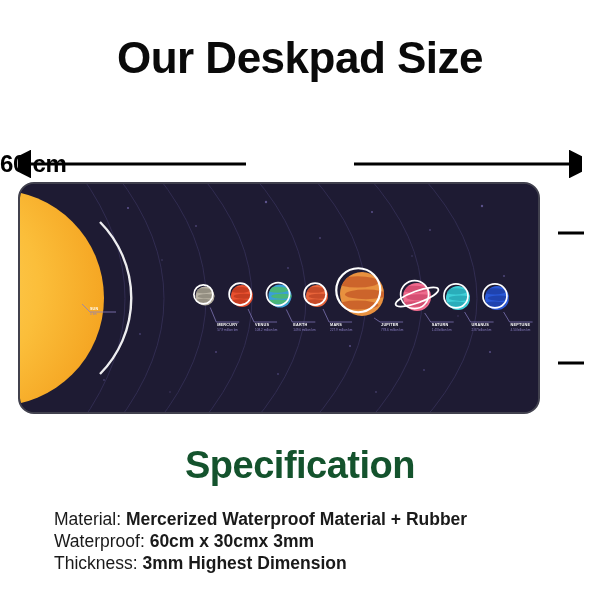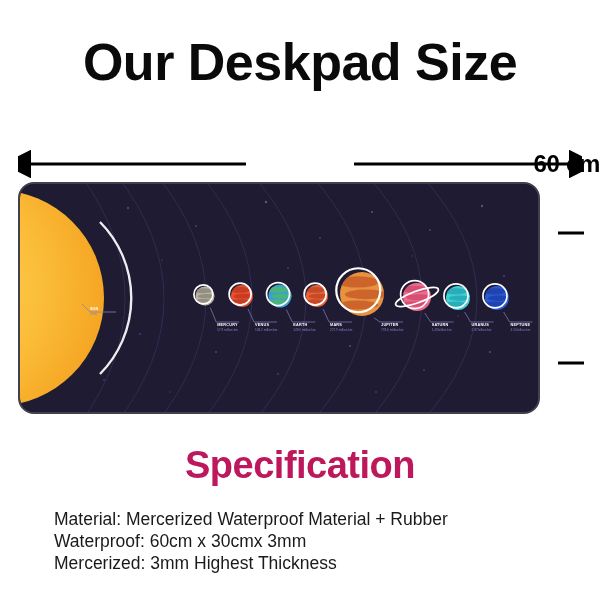--- a/index.html
+++ b/index.html
@@ -17,53 +17,53 @@
     -webkit-font-smoothing: antialiased;
   }
 
   
   .title-main {
     position: absolute;
     left: 0;
     top: 36px;
     width: 600px;
     text-align: center;
-    font-size: 52px;
+    font-size: 44px;
     font-weight: 700;
     letter-spacing: -0.5px;
     color: #0a0a0a;
     line-height: 1;
   }
   .title-spec {
     position: absolute;
     left: 0;
     top: 446px;
     width: 600px;
     text-align: center;
     font-size: 38px;
     font-weight: 700;
     letter-spacing: -0.5px;
-    color: #be185d;
+    color: #14532d;
     line-height: 1;
   }
 
   
   .dim-h {
     position: absolute;
     left: 18px;
     top: 150px;
     width: 564px;
     height: 28px;
   }
   .dim-h-label {
     position: absolute;
     left: 0;
     top: 150px;
     width: 600px;
-    text-align: right;
+    text-align: left;
     font-size: 24px;
     font-weight: 700;
     color: #000;
     line-height: 28px;
     letter-spacing: -0.3px;
   }
   .dim-v {
     position: absolute;
     left: 558px;
     top: 182px;
@@ -96,21 +96,21 @@
     position: absolute;
     left: 54px;
     top: 508px;
     width: 510px;
     font-size: 17.5px;
     color: #1a1a1a;
     line-height: 22px;
   }
   .spec-row { white-space: nowrap; }
   .spec-key { font-weight: 400; }
-  .spec-val { font-weight: 400; }
+  .spec-val { font-weight: 700; }
 </style>
 </head>
 <body>
 
 <div id="page">
 
   <div class="title-main">Our Deskpad Size</div>
 
   <svg class="dim-h" viewBox="0 0 564 28">
     <defs>
@@ -317,16 +317,16 @@
             </g>
           </g>
       </g>
     </svg>
   </div>
 
   <div class="title-spec">Specification</div>
   <div class="spec-list" id="spec-list">
       <div class="spec-row"><span class="spec-key">Material:</span><span class="spec-val"> Mercerized Waterproof Material + Rubber</span></div>
       <div class="spec-row"><span class="spec-key">Waterproof:</span><span class="spec-val"> 60cm x 30cmx 3mm</span></div>
-      <div class="spec-row"><span class="spec-key">Mercerized:</span><span class="spec-val">  3mm Highest Thickness</span></div>
+      <div class="spec-row"><span class="spec-key">Thickness:</span><span class="spec-val">  3mm Highest Dimension</span></div>
     </div>
 
 </div>
 
 </body></html>

